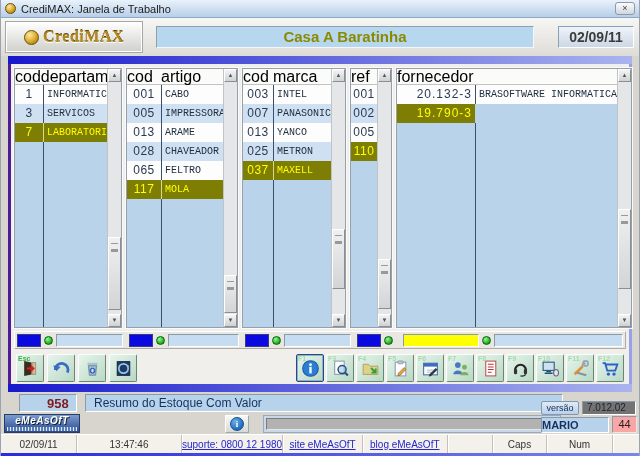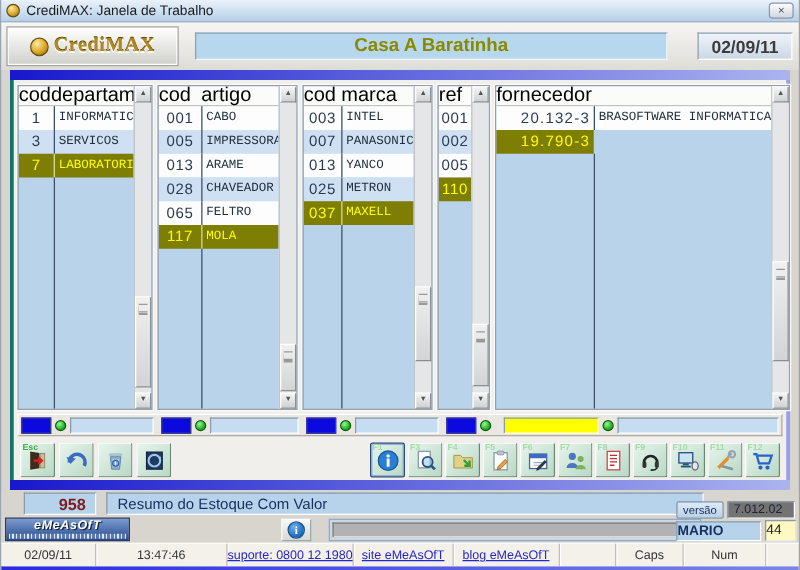--- a/index.html
+++ b/index.html
@@ -25,21 +25,21 @@
              text-shadow:0 1px 0 #fff, 0 -1px 0 #5e4708; font-family:"Liberation Serif",serif; }
   .apptitle { position:absolute; left:155px; width:378px; height:22px; top:8px; background:#b7d7ef;
               border:1px solid; border-color:#8aa0b4 #f4f8fc #f4f8fc #8aa0b4;
               text-align:center; font-size:15px; font-weight:bold; color:#8a8a00; line-height:20px; }
   .datefield { position:absolute; right:5px; width:76px; height:22px; top:8px;
                background:linear-gradient(#eef3f9,#ccd8e6); border:1px solid; border-color:#8aa0b4 #fff #fff #8aa0b4;
                text-align:center; font-size:14px; font-weight:bold; color:#3c3c3c; line-height:20px; }
 
   
   .band { height:8px; margin:0 7px; background:linear-gradient(to right,#1818cc,#aab4ee); }
-  .main { height:320px; margin:0 7px; background:#f0efec; border-left:3px solid #0f766e; border-right:3px solid #98a0ea; padding:4px 3px 0 3px; }
+  .main { height:320px; margin:0 7px; background:#f0efec; border-left:3px solid #4c1d95; border-right:3px solid #98a0ea; padding:4px 3px 0 3px; }
 
   
   .panels { display:flex; gap:4px; height:260px; }
   .panel { background:#b9d3eb; border:1px solid #96a0aa; box-shadow:0 0 0 1px #fafafa; display:flex; }
   .p1 { width:108px; --codw:28px; } .p2 { width:112px; --codw:34px; } .p3 { width:108px; --codw:30px; }
   .p4 { width:42px;  --codw:27px; } .p5 { flex:1;     --codw:78px; }
   .p-left { flex:1; display:flex; flex-direction:column; overflow:hidden; }
   .p-head { height:16px; background:#fbfbfa; border-bottom:1px solid #c2c2be; display:flex; align-items:center; }
   .h-cod { width:var(--codw); } .h-name { flex:1; } .h-single { flex:1; }
   .p-body { flex:1; display:flex; flex-direction:column; }
@@ -91,40 +91,40 @@
   .fk { position:absolute; top:0px; left:1px; font-size:7px; font-weight:bold; color:#a6d8ae; line-height:8px; }
   .fk.esc { color:#3fae4c; }
   .tbtn svg { width:19px; height:19px; }
 
   
   .lower { position:relative; height:42px; background:#d8d5ce; }
   .code-field { position:absolute; left:18px; top:2px; width:58px; height:18px; background:#b7d3ec;
                 border:1px solid; border-color:#8a9aa8 #fff #fff #8a9aa8; text-align:left; font-size:13px; font-weight:bold; color:#7f1d1d; line-height:17px;padding-left:27px; }
   .desc-field { position:absolute; left:84px; top:2px; width:478px; height:18px; background:#b7d3ec;
                 border:1px solid; border-color:#8a9aa8 #fff #fff #8a9aa8; font-size:12px; color:#16305e; line-height:17px; padding-left:8px; }
-  .brandlogo { position:absolute; left:3px; top:22px; width:100px; height:19px; border:1px solid #2a3a60;
+  .brandlogo { position:absolute; left:3px; top:22px; width:76px; height:19px; border:1px solid #2a3a60;
                background:linear-gradient(#7a9cd0,#2a4a90); display:flex; flex-direction:column; overflow:hidden; }
   .brandlogo .bt { font-size:10px; font-weight:bold; font-style:italic; color:#fff; text-shadow:1px 1px 0 #123;
                    text-align:center; line-height:12px; letter-spacing:.5px; }
   .brandlogo .strip { height:5px; margin:0 2px 1px 2px; background:repeating-linear-gradient(90deg,#dce8f4 0 1px,#5a7ab0 1px 3px); }
   .infobtn { position:absolute; left:224px; top:23px; width:24px; height:18px; background:linear-gradient(#f8f8f6,#d8d8d4);
              border:1px solid; border-color:#fff #9aa #9aa #fff; display:flex; align-items:center; justify-content:center; }
   .infobtn .ic { width:14px; height:14px; border-radius:50%; background:radial-gradient(circle at 35% 30%, #6db0e8, #1d6cc0 70%);
                  border:1px solid #14508e; color:#fff; font-size:9px; font-weight:bold; font-family:"Liberation Serif",serif;
                  text-align:center; line-height:13px; }
   .graybar { position:absolute; left:262px; top:23px; width:298px; height:18px; background:#c8d8e8; border:1px solid #98a8c0; padding:2px; }
   .graybar .inner { width:100%; height:100%; background:#b2b2b2; border:1px solid; border-color:#7c7c7c #e6e6e6 #e6e6e6 #7c7c7c; }
   .verbtn { position:absolute; left:540px; top:9px; width:38px; height:14px; background:linear-gradient(#e0ebf6,#b9d1e8);
             border:1px solid #8098b0; border-radius:2px; font-size:9px; color:#1a3060; text-align:center; line-height:12px; }
   .verval { position:absolute; left:581px; top:9px; width:54px; height:14px; background:#737373;
             border:1px solid; border-color:#8a9aa8 #fff #fff #8a9aa8; font-size:10px; color:#223; line-height:12px; padding-left:4px; }
   .userfield { position:absolute; left:540px; top:25px; width:68px; height:16px; background:#b7d3ec;
                border:1px solid; border-color:#8a9aa8 #fff #fff #8a9aa8; text-align:left; font-size:11px; font-weight:bold; color:#16305e; line-height:14px; }
-  .termfield { position:absolute; left:611px; top:24px; width:25px; height:17px; background:#fef9c3;
-               border:1px solid; border-color:#8a9aa8 #e8e8e8 #e8e8e8 #8a9aa8; font-size:11px; color:#222; line-height:15px; }
+  .termfield { position:absolute; left:611px; top:24px; width:25px; height:17px; background:#fca5a5;
+               border:1px solid; border-color:#8a9aa8 #e8e8e8 #e8e8e8 #8a9aa8; text-align:center; font-size:11px; color:#222; line-height:15px; }
 
   
   .statusbar { height:19px; background:#f3f1ea; border-top:1px solid #fff; display:flex; font-size:10px; color:#333; }
   .sc { display:flex; align-items:center; justify-content:center; border-right:1px solid #c4c0b8; box-shadow:1px 0 0 #fff; white-space:nowrap; }
   .sc-date { width:76px; } .sc-time { width:105px; }
   .sc-sup { flex:1.9; } .sc-site { flex:1.6; } .sc-blog { flex:1.7; } .sc-gap { flex:.9; }
   .sc-caps { width:54px; } .sc-num { width:66px; } .sc-tail { width:26px; border-right:none; }
   .lnk { color:#2626cc; text-decoration:underline; }
   .bottomstrip { height:3px; background:linear-gradient(to right,#2a2ae0,#7a86e8); }
 </style>

